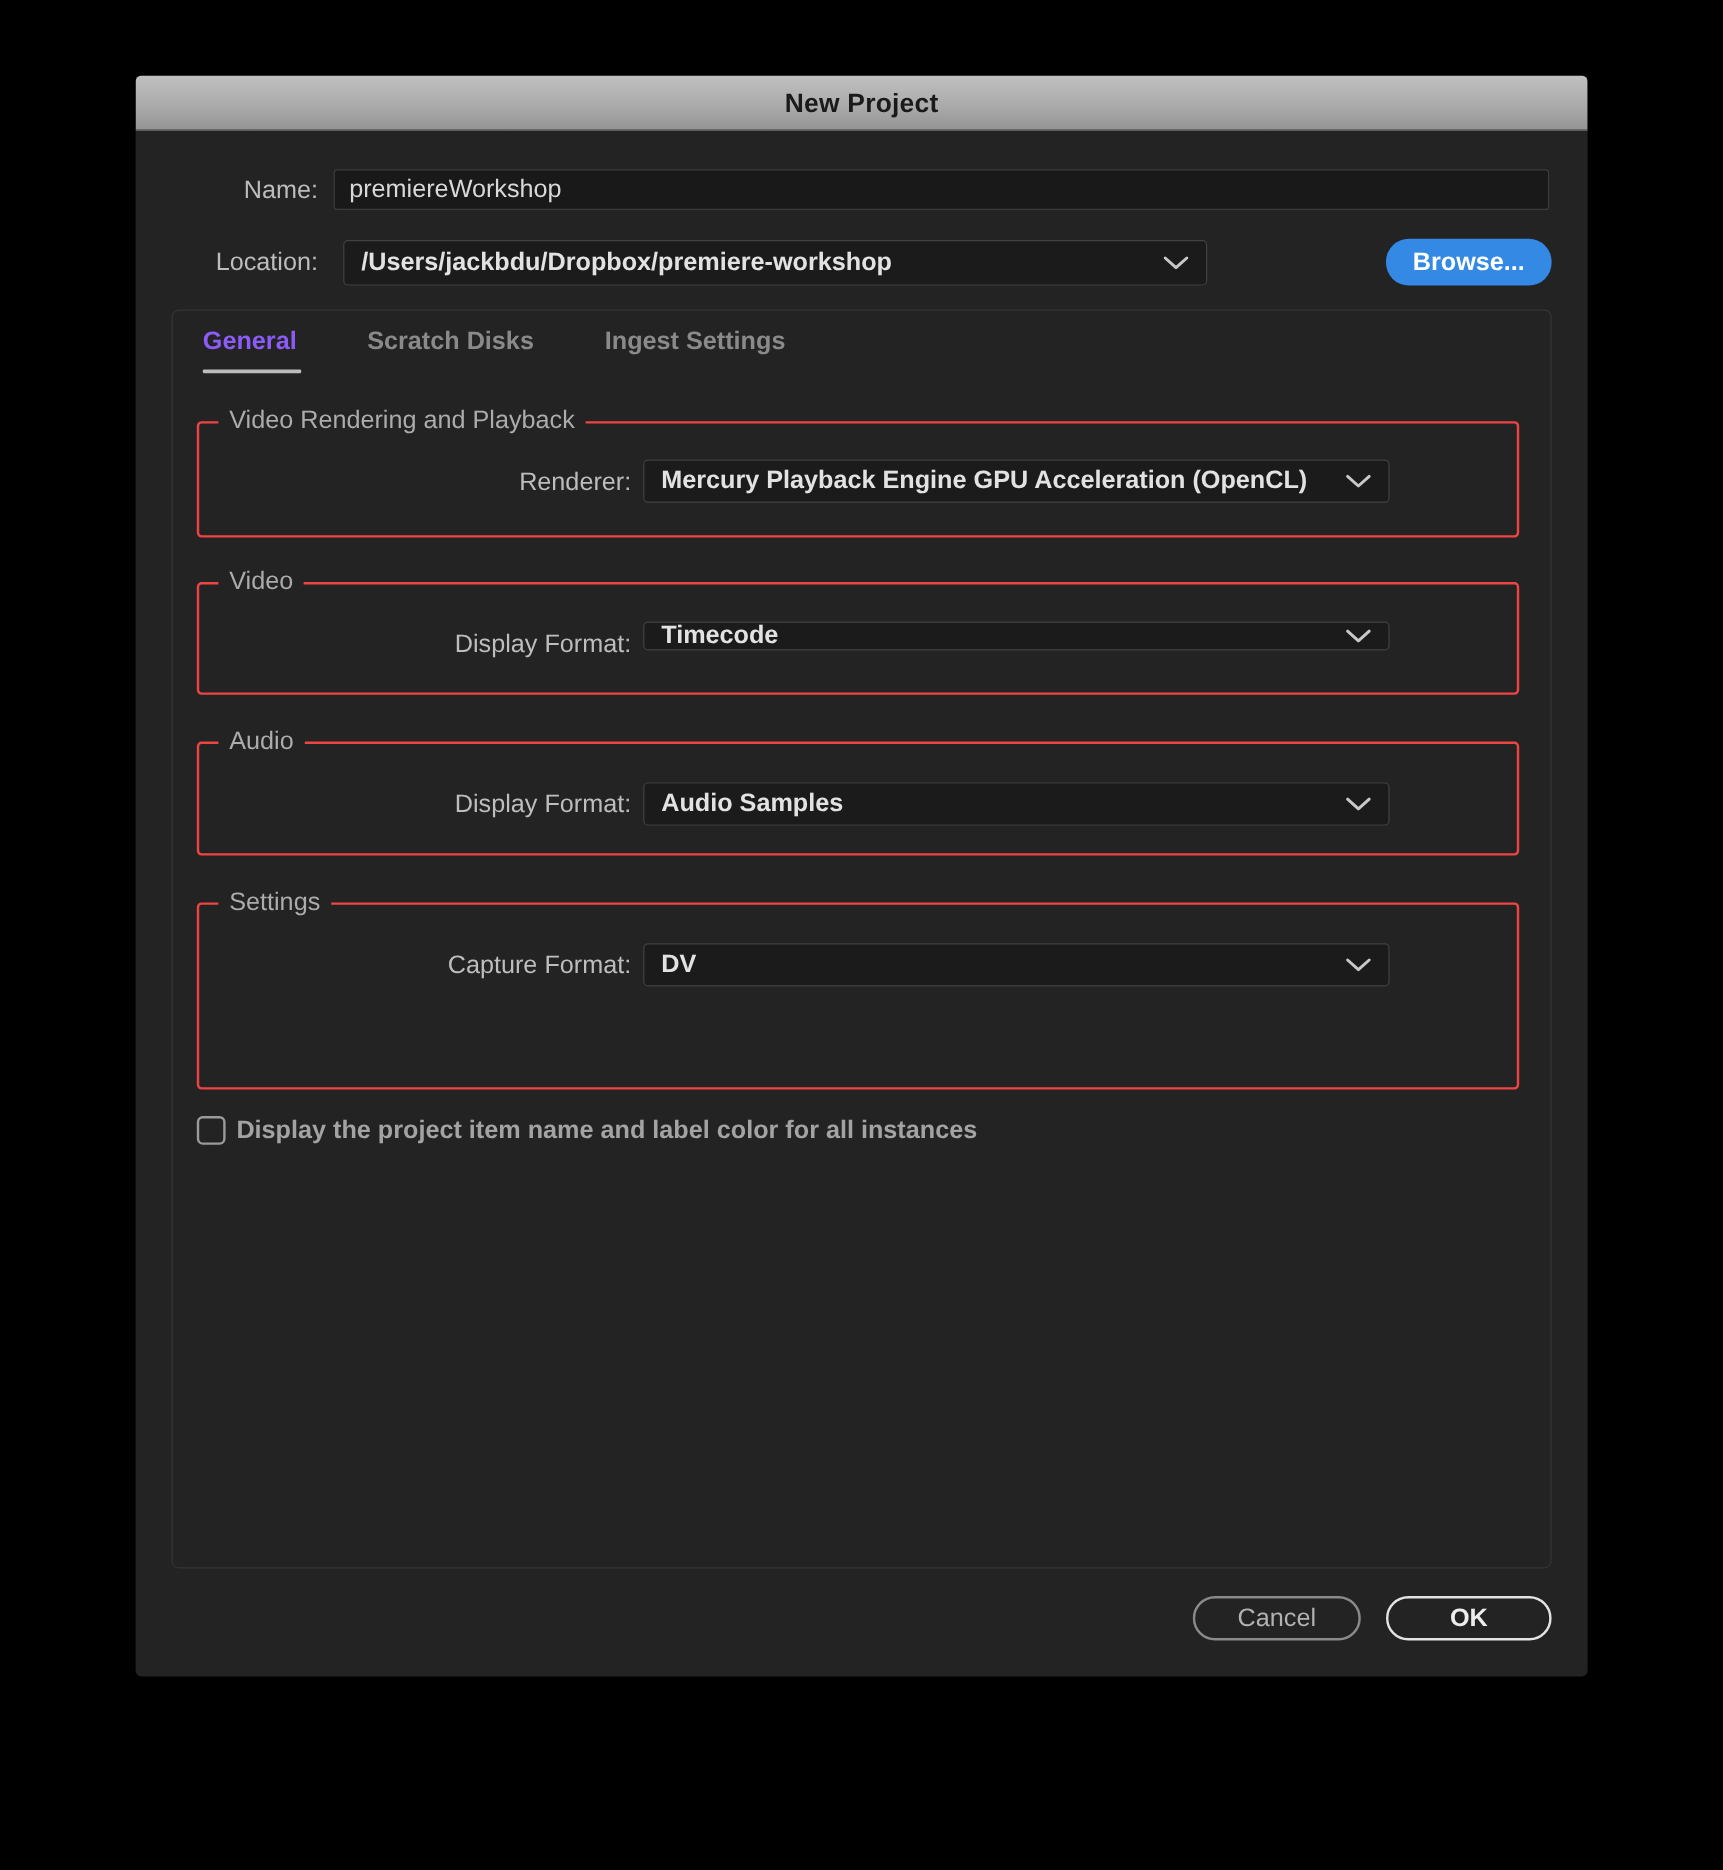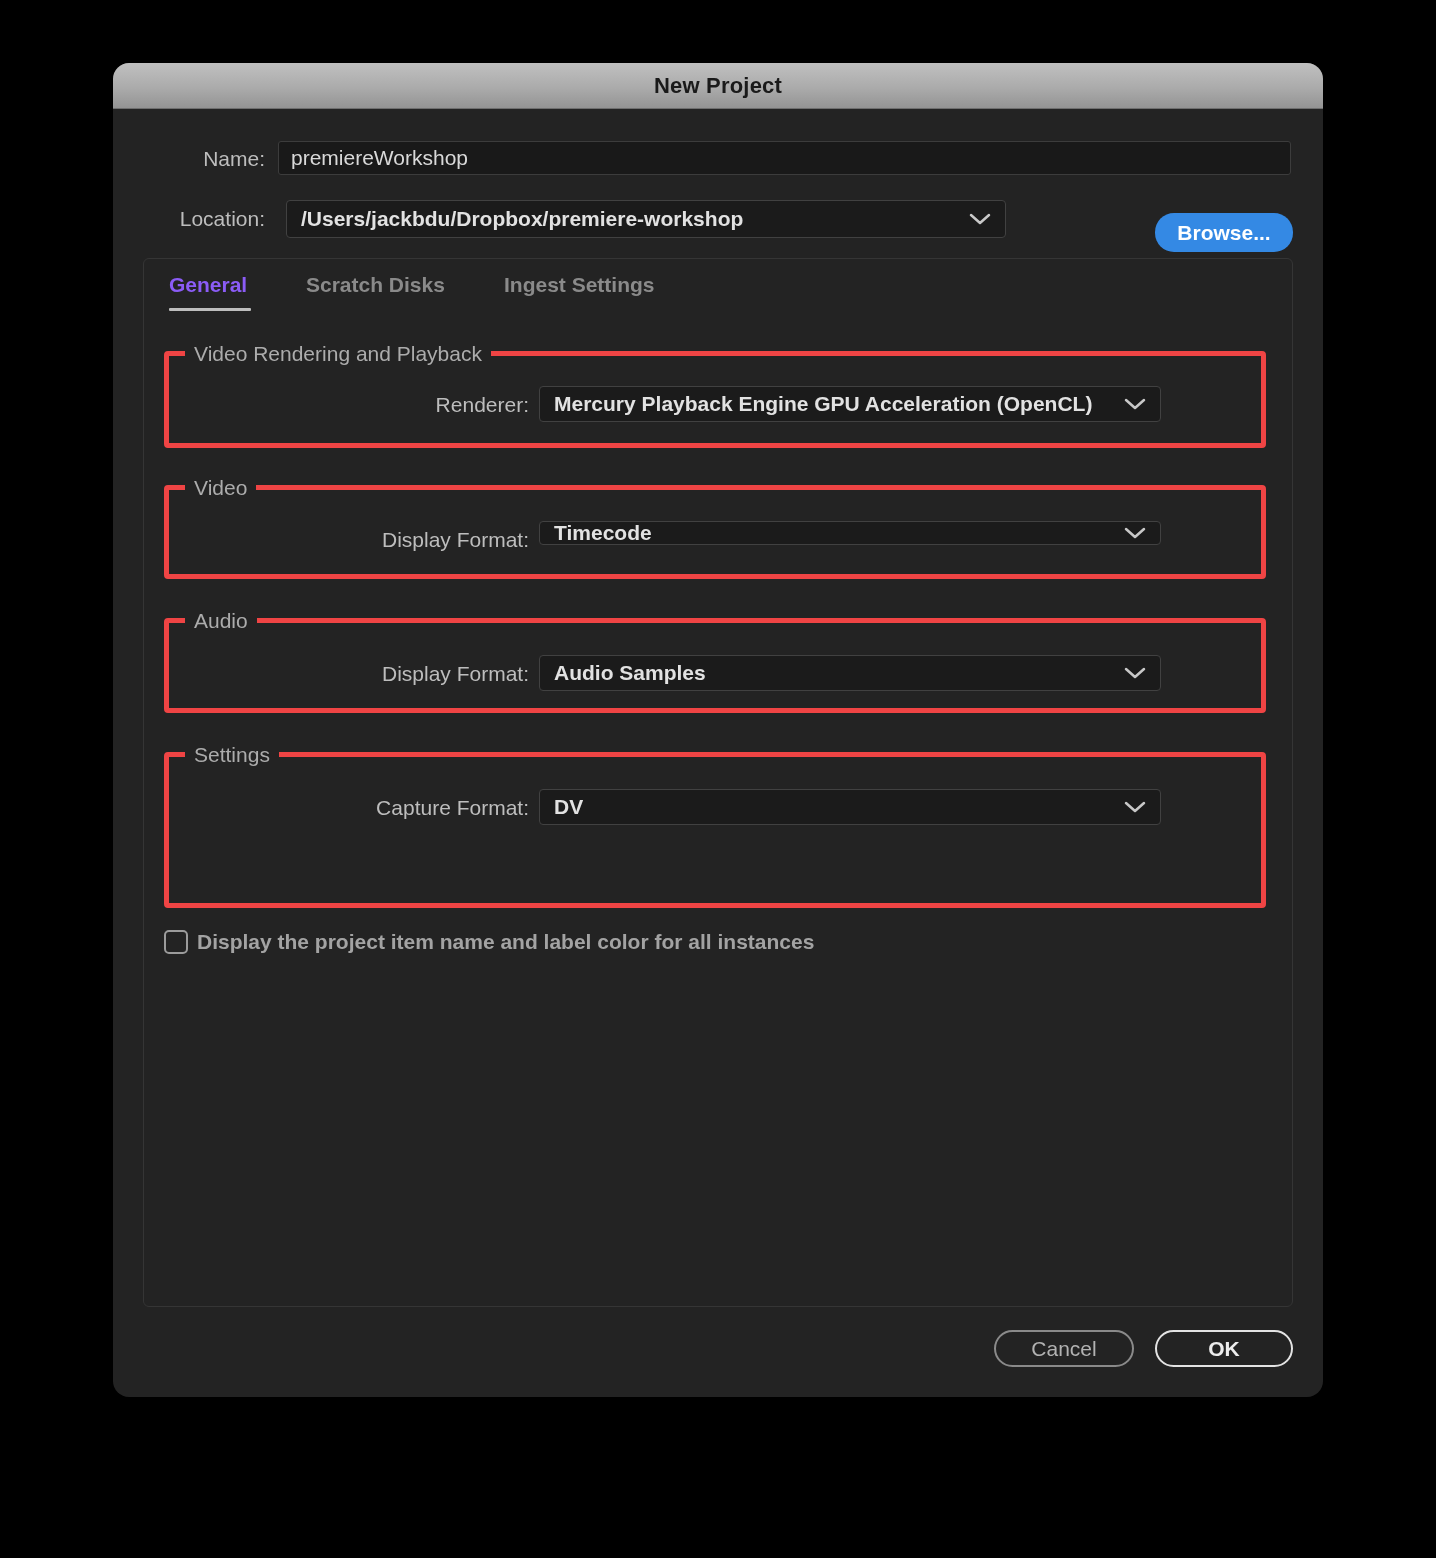--- a/index.html
+++ b/index.html
@@ -5,21 +5,21 @@
   * { margin: 0; padding: 0; box-sizing: border-box; }
   html, body {
     width: 1436px; height: 1558px;
     background: #000;
     font-family: "Liberation Sans", "DejaVu Sans", sans-serif;
   }
   .dialog {
     position: absolute; left: 113px; top: 63px;
     width: 1210px; height: 1334px;
     background: #232323;
-    border-radius: 16px;
+    border-radius: 5px;
     overflow: hidden;
   }
   .titlebar {
     position: absolute; left: 0; top: 0; width: 100%; height: 46px;
     background: linear-gradient(to bottom, #c0c0c0 0%, #ababab 55%, #949494 100%);
     border-bottom: 1px solid #6e6e6e;
     display: flex; align-items: center; justify-content: center;
   }
   .titlebar .title {
     font-size: 22px; color: #1a1a1a; font-weight: 600; letter-spacing: .2px;
@@ -66,21 +66,21 @@
     font-size: 21px; font-weight: bold; color: #8a8a8a;
     cursor: pointer; white-space: nowrap;
   }
   .tab.active { color: #8b5cf6; }
   .tab-underline {
     position: absolute; left: 25px; top: 49px; width: 82px; height: 3px;
     background: #bdbdbd; border-radius: 1px;
   }
   .section {
     position: absolute; left: 20px; width: 1102px;
-    border: 5px solid #ef4444; border-radius: 4px;
+    border: 2px solid #ef4444; border-radius: 4px;
   }
   .section .legend {
     position: absolute; left: 16px; top: -14px;
     background: #232323; padding: 0 9px;
     font-size: 21px; color: #acacac; white-space: nowrap;
   }
   .section .row-label {
     position: absolute; left: 0; width: 360px; text-align: right;
     font-size: 21px; color: #bdbdbd;
   }
@@ -125,21 +125,21 @@
   <div class="field-label" style="top:84px;">Name:</div>
   <input class="text-input" style="left: 165px; top: 78px; width: 1013px; height: 34px;" value="premiereWorkshop">
 
   <div class="field-label" style="top:144px;">Location:</div>
   <div class="combo" style="left:173px; top:137px; width:720px; height:38px;">
     <span class="combo-value">/Users/jackbdu/Dropbox/premiere-workshop</span>
     <svg class="chev" viewBox="0 0 22 12">
       <path d="M2 2 L11 10 L20 2" stroke="#c8c8c8" stroke-width="2.5" fill="none" stroke-linecap="round" stroke-linejoin="round"></path>
     </svg>
   </div>
-  <button class="btn-browse" style="left:1042px; top:136px; width:138px; height:39px;margin-top:14px;">Browse...</button>
+  <button class="btn-browse" style="left:1042px; top:136px; width:138px; height:39px;">Browse...</button>
 
   <div class="tab-panel">
 
     <div class="tab active" style="left:25px;">General</div>
     <div class="tab" style="left:162px;">Scratch Disks</div>
     <div class="tab" style="left:360px;">Ingest Settings</div>
     <div class="tab-underline"></div>
 
     <div class="section" style="top:92px; height:97px;">
       <div class="legend">Video Rendering and Playback</div>

